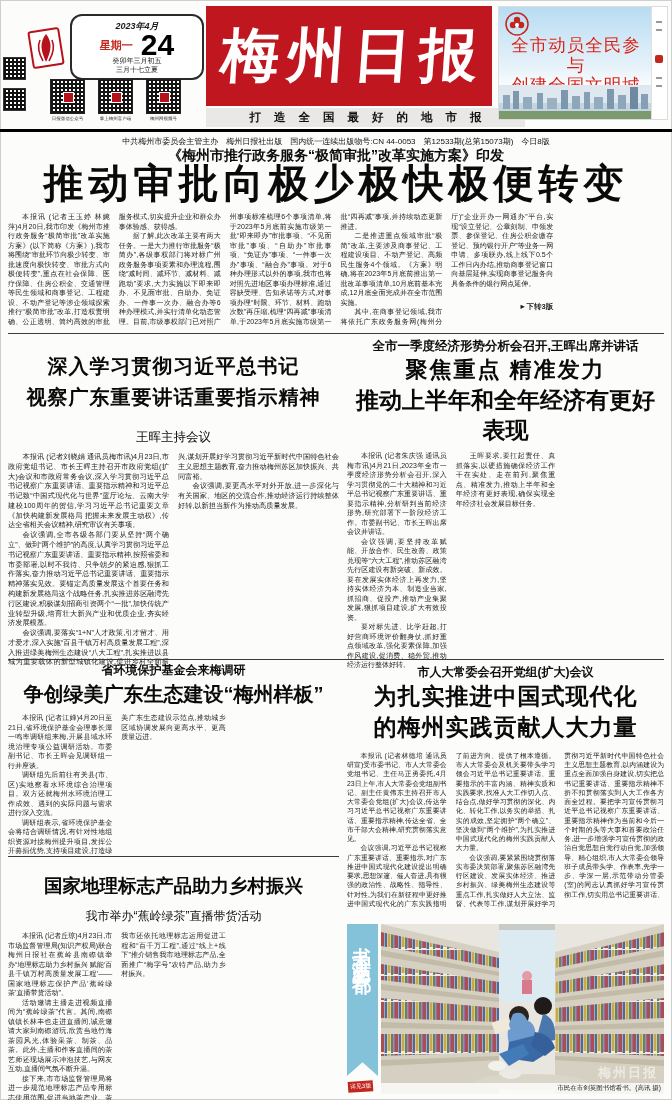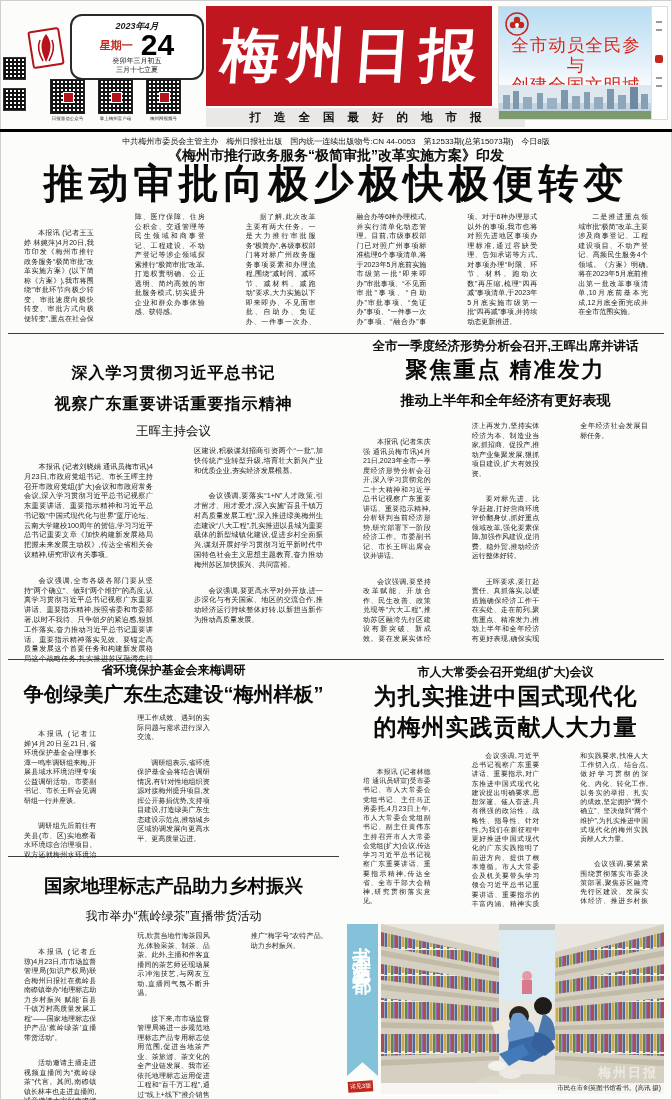--- a/index.html
+++ b/index.html
@@ -42,35 +42,35 @@
       border-left:1px solid #e0e0e0;}
   .promo-seal{position:absolute;right:4px;top:48px;width:8px;height:8px;background:#c2271e;border-radius:2px;}
   .promo-tick{position:absolute;right:5px;width:6px;height:2px;background:#9a9a9a;}
   .black-rule{position:absolute;left:0;top:129px;width:672px;height:3px;background:#000;}
   .publisher{position:absolute;left:0;top:136px;width:672px;text-align:center;font-size:8px;color:#111;}
   
   .kicker{text-align:center;font-size:12.5px;font-weight:600;color:#0d0d0d;white-space:nowrap;}
   .headline{text-align:center;font-weight:900;color:#0a0a0a;font-family:"Liberation Sans",sans-serif;}
   .subhead{text-align:center;font-size:12.5px;color:#0d0d0d;}
   .cols{text-align:justify;overflow:hidden;column-fill:auto;column-gap:9px;color:#1c1c1c;}
-  .cols p{margin:16px;text-indent:2em;line-height:1.36;}
+  .cols p{margin:0;text-indent:2em;line-height:1.36;}
   .jump{text-align:right;font-weight:bold;font-size:7.5px;margin-top:14px;}
   .hr{position:absolute;left:8px;width:656px;border-top:1px solid #3c3c3c;}
   
   .lead-kicker{position:absolute;left:0;top:147px;width:672px;font-size:14px;}
   .lead-headline{position:absolute;left:0;top:160px;width:672px;font-size:40px;letter-spacing:5px;line-height:46px;}
   .lead-body{position:absolute;left:8px;top:212px;width:656px;height:119px;columns:6;font-size:7px;}
   
   .sec-gov{position:absolute;left:8px;top:338px;width:331px;}
-  .gov-headline{font-size:16px;line-height:31px;letter-spacing:1px;margin-top:19px;}
-  .gov-sub{margin-top:4px;}
+  .gov-headline{font-size:20px;line-height:31px;letter-spacing:1px;margin-top:13px;}
+  .gov-sub{margin-top:16px;}
   .gov-body{margin-top:6px;height:218px;columns:2;font-size:7.2px;}
   .sec-econ{position:absolute;left:347px;top:338px;width:317px;}
   .econ-h1{font-size:22px;line-height:30px;letter-spacing:2px;}
-  .econ-h2{font-size:14px;line-height:30px;letter-spacing:0;text-align:center;}
+  .econ-h2{font-size:23px;line-height:30px;letter-spacing:0;text-align:center;}
   .econ-body{margin-top:6px;height:226px;columns:3;font-size:7px;}
   
   .sec-green{position:absolute;left:8px;top:662px;width:331px;}
   .green-headline{font-size:20px;line-height:26px;margin-top:2px;}
   .green-body{margin-top:6px;height:148px;columns:3;font-size:7px;}
   .sec-geo{position:absolute;left:8px;top:874px;width:331px;}
   .geo-headline{font-size:18.5px;line-height:24px;}
   .geo-sub{margin-top:10px;font-size:12px;}
   .geo-body{margin-top:6px;height:182px;columns:3;font-size:7px;}
   .sec-npc{position:absolute;left:347px;top:664px;width:317px;}

